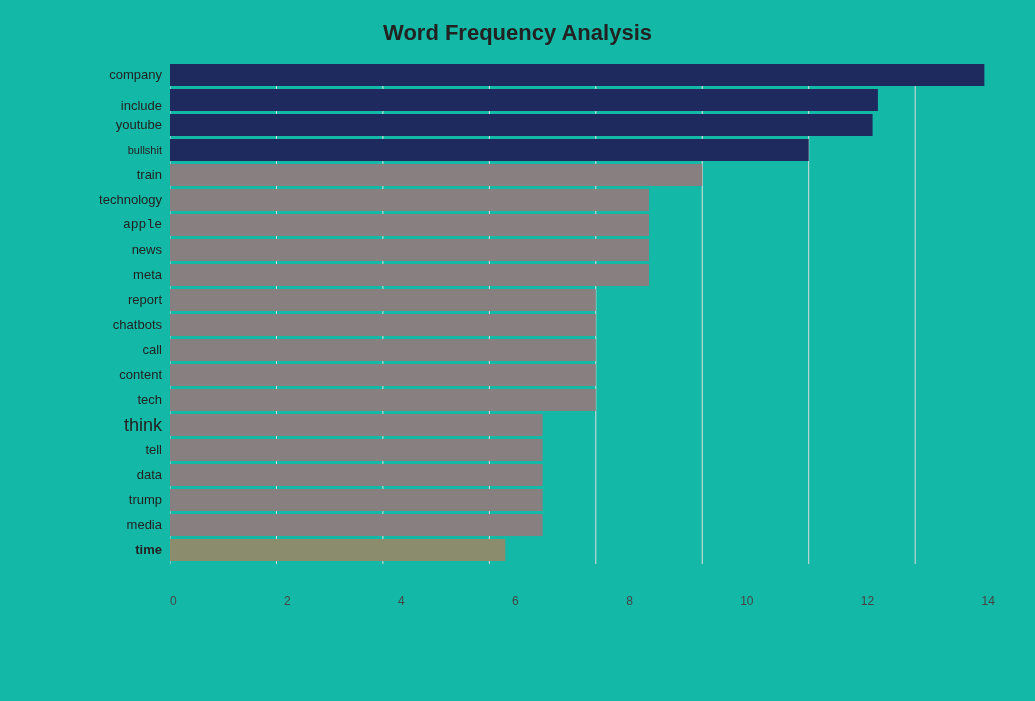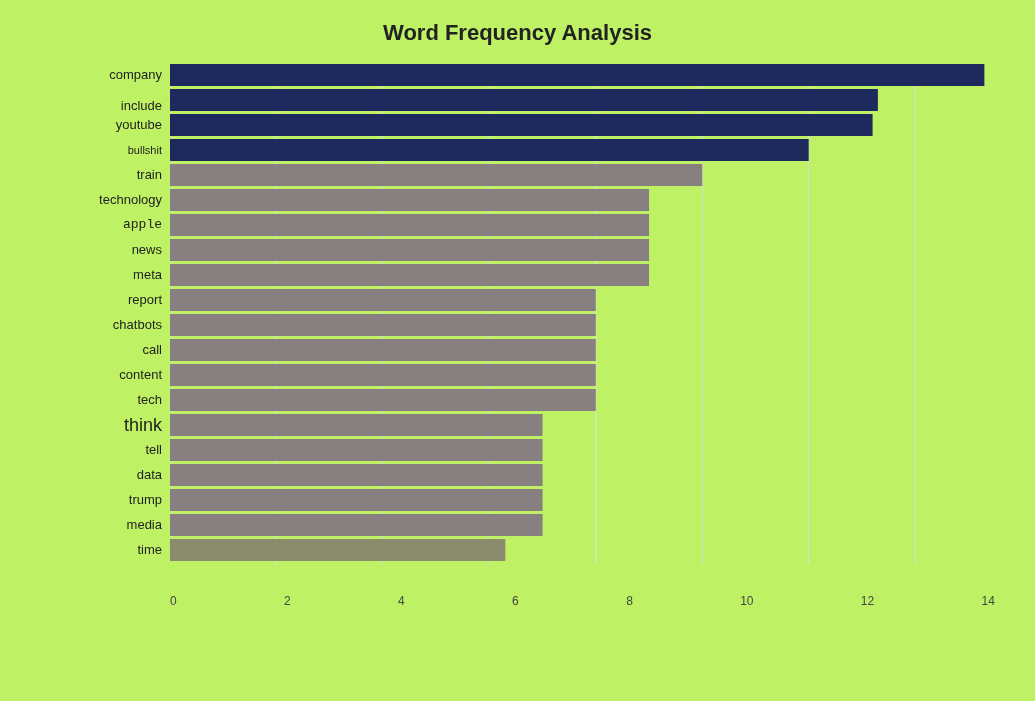--- a/index.html
+++ b/index.html
@@ -6,21 +6,21 @@
     body {
       background: #f5f5f5;
       font-family: Arial, sans-serif;
       width: 1035px;
       height: 701px;
       display: flex;
       align-items: center;
       justify-content: center;
     }
     .chart-container {
-      background: #bef264;
+      background: #14b8a6;
       width: 1035px;
       height: 701px;
       padding: 20px 40px 60px 90px;
       position: relative;
     }
     .chart-title {
       text-align: center;
       font-size: 22px;
       font-weight: bold;
       color: #222;
@@ -79,21 +79,21 @@
             <div style="position: absolute; top: 225px; height: 22px; line-height: 22px; right: 6px; font-size: 13px; color: rgb(34, 34, 34); text-align: right;">report</div>
             <div style="position: absolute; top: 250px; height: 22px; line-height: 22px; right: 6px; font-size: 13px; color: rgb(34, 34, 34); text-align: left;">chatbots</div>
             <div style="position: absolute; top: 275px; height: 22px; line-height: 22px; right: 6px; font-size: 13px; color: rgb(34, 34, 34); text-align: right;">call</div>
             <div style="position: absolute; top: 300px; height: 22px; line-height: 22px; right: 6px; font-size: 13px; color: rgb(34, 34, 34); text-align: right;">content</div>
             <div style="position: absolute; top: 325px; height: 22px; line-height: 22px; right: 6px; font-size: 13px; color: rgb(34, 34, 34); text-align: right;">tech</div>
             <div style="position: absolute; top: 350px; height: 22px; line-height: 22px; right: 6px; font-size: 18px; color: rgb(34, 34, 34); text-align: right;">think</div>
             <div style="position: absolute; top: 375px; height: 22px; line-height: 22px; right: 6px; font-size: 13px; color: rgb(34, 34, 34); text-align: right;">tell</div>
             <div style="position: absolute; top: 400px; height: 22px; line-height: 22px; right: 6px; font-size: 13px; color: rgb(34, 34, 34); text-align: right;">data</div>
             <div style="position: absolute; top: 425px; height: 22px; line-height: 22px; right: 6px; font-size: 13px; color: rgb(34, 34, 34); text-align: right;">trump</div>
             <div style="position: absolute; top: 450px; height: 22px; line-height: 22px; right: 6px; font-size: 13px; color: rgb(34, 34, 34); text-align: right;">media</div>
-            <div style="position: absolute; top: 475px; height: 22px; line-height: 22px; right: 6px; font-size: 13px; color: rgb(34, 34, 34); text-align: center;">time</div>
+            <div style="position: absolute; top: 475px; height: 22px; line-height: 22px; right: 6px; font-size: 13px; color: rgb(34, 34, 34); text-align: center; font-weight: bold;">time</div>
           </div></div>
 
       <div style="position: absolute; bottom: 0; left: 80px; right: 0; height: 40px;">
         <div id="x-ticks" style="display:flex; justify-content: space-between; position: absolute; top: 4px; left: 0; right: 0;">
             <span style="font-size: 12px; color: rgb(68, 68, 68);">0</span>
             <span style="font-size: 12px; color: rgb(68, 68, 68);">2</span>
             <span style="font-size: 12px; color: rgb(68, 68, 68);">4</span>
             <span style="font-size: 12px; color: rgb(68, 68, 68);">6</span>
             <span style="font-size: 12px; color: rgb(68, 68, 68);">8</span>
             <span style="font-size: 12px; color: rgb(68, 68, 68);">10</span>

